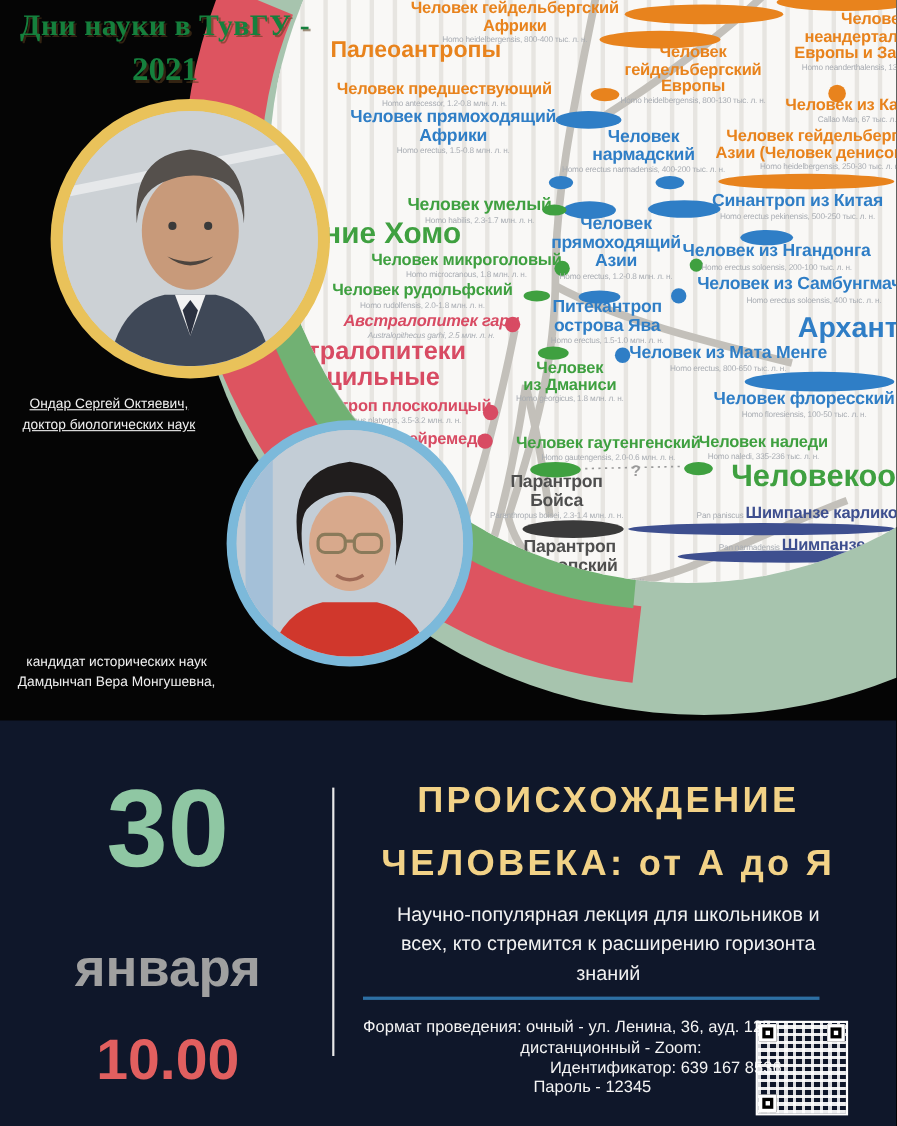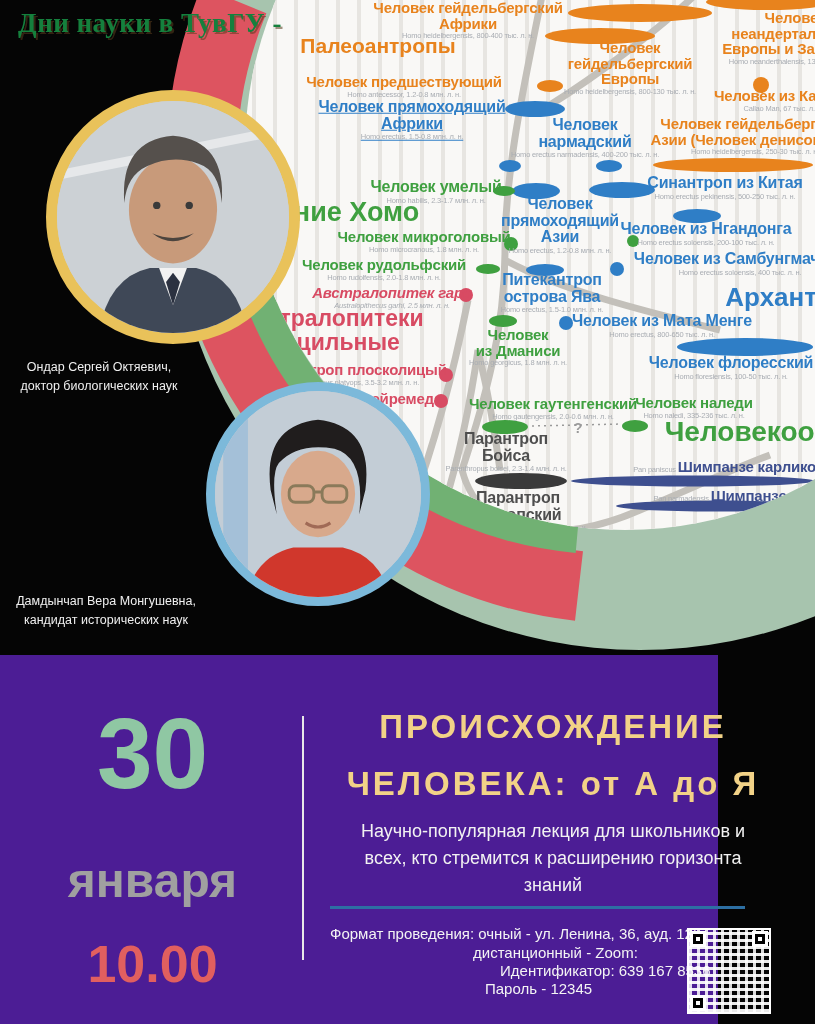--- a/index.html
+++ b/index.html
@@ -23,24 +23,24 @@
   #hdr{position:absolute;left:6px;top:8px;width:288px;text-align:center;color:#15803d;
        font-family:"Liberation Serif",serif;font-weight:700;text-shadow:2px 2px 0 rgba(90,60,30,.55);}
   #hdr .l1{font-size:27px;letter-spacing:.5px;}
   #hdr .l2{font-size:30px;margin-top:8px;}
   
   .photo{position:absolute;border-radius:50%;overflow:hidden;box-sizing:border-box;}
   #photo-man{left:46px;top:90px;width:254px;height:254px;border:11px solid #e9c25a;background:#ccd1d5;}
   #photo-woman{left:206px;top:382px;width:224px;height:224px;border:9px solid #7cb9da;background:#c3cdd6;}
   
   .caption{position:absolute;color:#f0f0f0;font-size:12.5px;line-height:1.55;text-align:center;}
-  #cap1{left:0;top:358px;width:198px;}
+  #cap1{left:0;top:358px;width:198px;text-decoration:underline;}
   #cap2{left:6px;top:592px;width:200px;}
   
-  #bottom{position:absolute;left:0;top:655px;width:718px;height:369px;background:#4c1d95;}
+  #bottom{position:absolute;left:0;top:655px;width:815px;height:369px;background:#0f172a;}
   #date{position:absolute;left:0;top:0;width:305px;text-align:center;font-weight:700;}
   #day{font-size:100px;line-height:1;color:#8fc7a3;margin-top:48px;}
   #month{font-size:48px;color:#a0a0a0;margin-top:50px;}
   #time{font-size:52px;color:#e15f5f;margin-top:26px;}
   #vline{position:absolute;left:302px;top:61px;width:2px;height:244px;background:#e8e8e8;}
   #evt{position:absolute;left:322px;top:55px;width:462px;text-align:center;}
   .evt-title{color:#f2d287;font-weight:700;font-size:33px;letter-spacing:3px;line-height:1.0;}
   .evt-title.t2{margin-top:24px;}
   #evt-sub{margin-top:18px;color:#f2f2f2;font-size:18px;line-height:27px;}
   #blue-line{position:absolute;left:330px;top:251px;width:415px;height:3px;background:#2d6fa3;}
@@ -160,21 +160,21 @@
         <div class="sp c-orange" style="left: 630px; top: 68px; font-size: 15px;"><div>Человек
 гейдельбергский
 Европы</div><div class="sub">Homo heidelbergensis, 800-130 тыс. л. н.</div></div>
         <div class="sp c-orange" style="left: 795px; top: 38px; font-size: 15px;"><div>Человек
 неандертальский
 Европы и Западной</div><div class="sub">Homo neanderthalensis, 130-28 тыс. л. н.</div></div>
         <div class="sp c-orange" style="left: 783px; top: 100px; font-size: 15px;"><div>Человек из Каллао</div><div class="sub">Callao Man, 67 тыс. л. н.</div></div>
         <div class="sp c-orange" style="left: 755px; top: 136px; font-size: 15px;"><div>Человек гейдельбергский
 Азии (Человек денисовский)</div><div class="sub">Homo heidelbergensis, 250-30 тыс. л. н.</div></div>
         <div class="sp c-blue" style="left: 806px; top: 298px; font-size: 26px; letter-spacing: 0px;"><div>Архантропы</div></div>
-        <div class="sp c-blue" style="left: 412px; top: 120px; font-size: 16px; text-decoration: underline;"><div>Человек прямоходящий
+        <div class="sp c-blue" style="left: 412px; top: 120px; font-size: 16px;"><div>Человек прямоходящий
 Африки</div><div class="sub">Homo erectus, 1.5-0.8 млн. л. н.</div></div>
         <div class="sp c-green" style="left: 436px; top: 192px; font-size: 16px;"><div>Человек умелый</div><div class="sub">Homo habilis, 2.3-1.7 млн. л. н.</div></div>
         <div class="sp c-green" style="left: 332px; top: 212px; font-size: 27px; letter-spacing: 0px;"><div>Ранние Хомо</div></div>
         <div class="sp c-green" style="left: 424px; top: 241px; font-size: 15px;"><div>Человек микроголовый</div><div class="sub">Homo microcranous, 1.8 млн. л. н.</div></div>
         <div class="sp c-green" style="left: 384px; top: 269px; font-size: 15px;"><div>Человек рудольфский</div><div class="sub">Homo rudolfensis, 2.0-1.8 млн. л. н.</div></div>
         <div class="sp c-red" style="left: 392px; top: 297px; font-size: 15px; font-style: italic;"><div>Австралопитек гари</div><div class="sub">Australopithecus garhi, 2.5 млн. л. н.</div></div>
         <div class="sp c-red" style="left: 330px; top: 331px; font-size: 23px; letter-spacing: 0px;"><div>Австралопитеки
 грацильные</div></div>
         <div class="sp c-red" style="left: 352px; top: 374px; font-size: 15px;"><div>Кениантроп плосколицый</div><div class="sub">Kenyanthropus platyops, 3.5-3.2 млн. л. н.</div></div>
         <div class="sp c-red" style="left: 345px; top: 399px; font-size: 15px;"><div>Австралопитек дейремеда</div></div>
@@ -200,20 +200,21 @@
         <div class="sp c-dark" style="left: 518px; top: 511px; font-size: 16px;"><div>Парантроп
 эфиопский</div><div class="sub">Paranthropus aethiopicus, 2.7-2.3 млн. л. н.</div></div>
         <div class="sp c-navy" style="left: 740px; top: 467px; font-size: 15px;"><div><span class="pre">Pan paniscus </span>Шимпанзе карликовый</div></div>
         <div class="sp c-navy" style="left: 720px; top: 496px; font-size: 15px;"><div><span class="pre">Pan narmadensis </span>Шимпанзе</div></div>
         <div class="sp c-gray" style="left: 578px; top: 428px; font-size: 14px;"><div>?</div></div>
       </div>
   </div>
 
   <div id="hdr">
     <div class="l1">Дни науки в ТувГУ -</div>
+    <div class="l2">2021</div>
   </div>
 
   <div class="photo" id="photo-man">
     <svg viewBox="0 0 100 100" width="232" height="232">
       <rect width="100" height="100" fill="#ccd1d5"></rect>
       <path d="M0 30 L100 10 L100 14 L0 34 Z" fill="#ffffff" opacity=".5"></path>
       <path d="M18 100 Q22 76 40 72 L60 72 Q78 76 82 100 Z" fill="#3f4857"></path>
       <path d="M44 72 L50 88 L56 72 Z" fill="#f2f2f2"></path>
       <path d="M47 78 L50 88 L53 78 L50 74 Z" fill="#2b3140"></path>
       <ellipse cx="50" cy="47" rx="19" ry="23" fill="#c89a7a"></ellipse>
@@ -235,22 +236,22 @@
       <path d="M48 49 L52 49" stroke="#8a7a5a" stroke-width="1.4"></path>
       <path d="M44 64 Q50 68 56 64" stroke="#a06a56" stroke-width="1.5" fill="none"></path>
     </svg>
   </div>
 
   <div class="caption" id="cap1">
     <div>Ондар Сергей Октяевич,</div>
     <div>доктор биологических наук</div>
   </div>
   <div class="caption" id="cap2">
+    <div>кандидат исторических наук</div>
     <div>Дамдынчап Вера Монгушевна,</div>
-    <div>кандидат исторических наук</div>
   </div>
 
   <div id="bottom">
     <div id="date">
       <div id="day">30</div>
       <div id="month">января</div>
       <div id="time">10.00</div>
     </div>
     <div id="vline"></div>
     <div id="evt">

